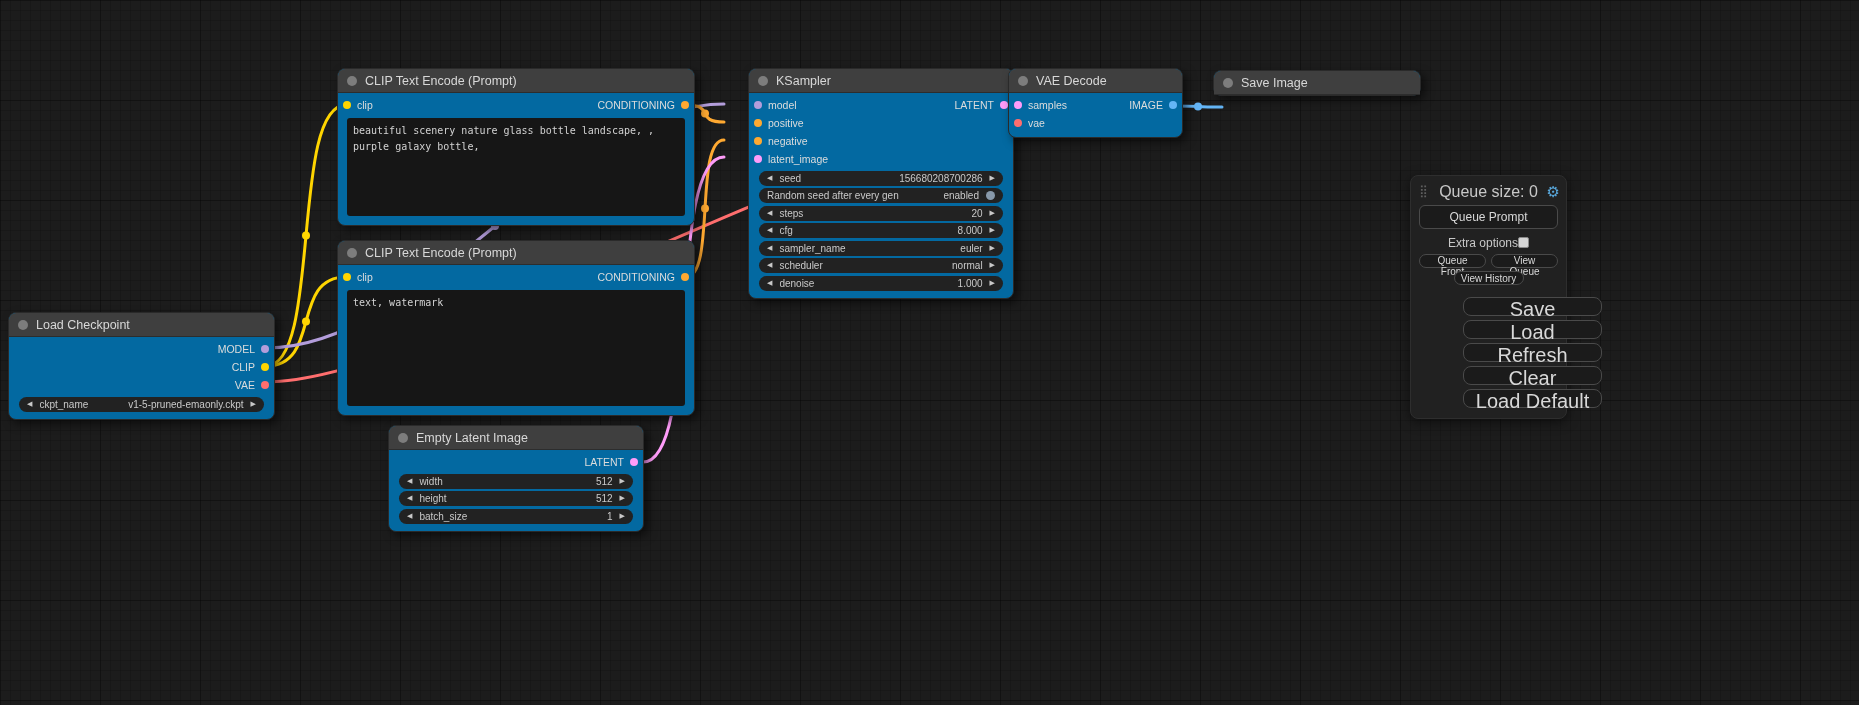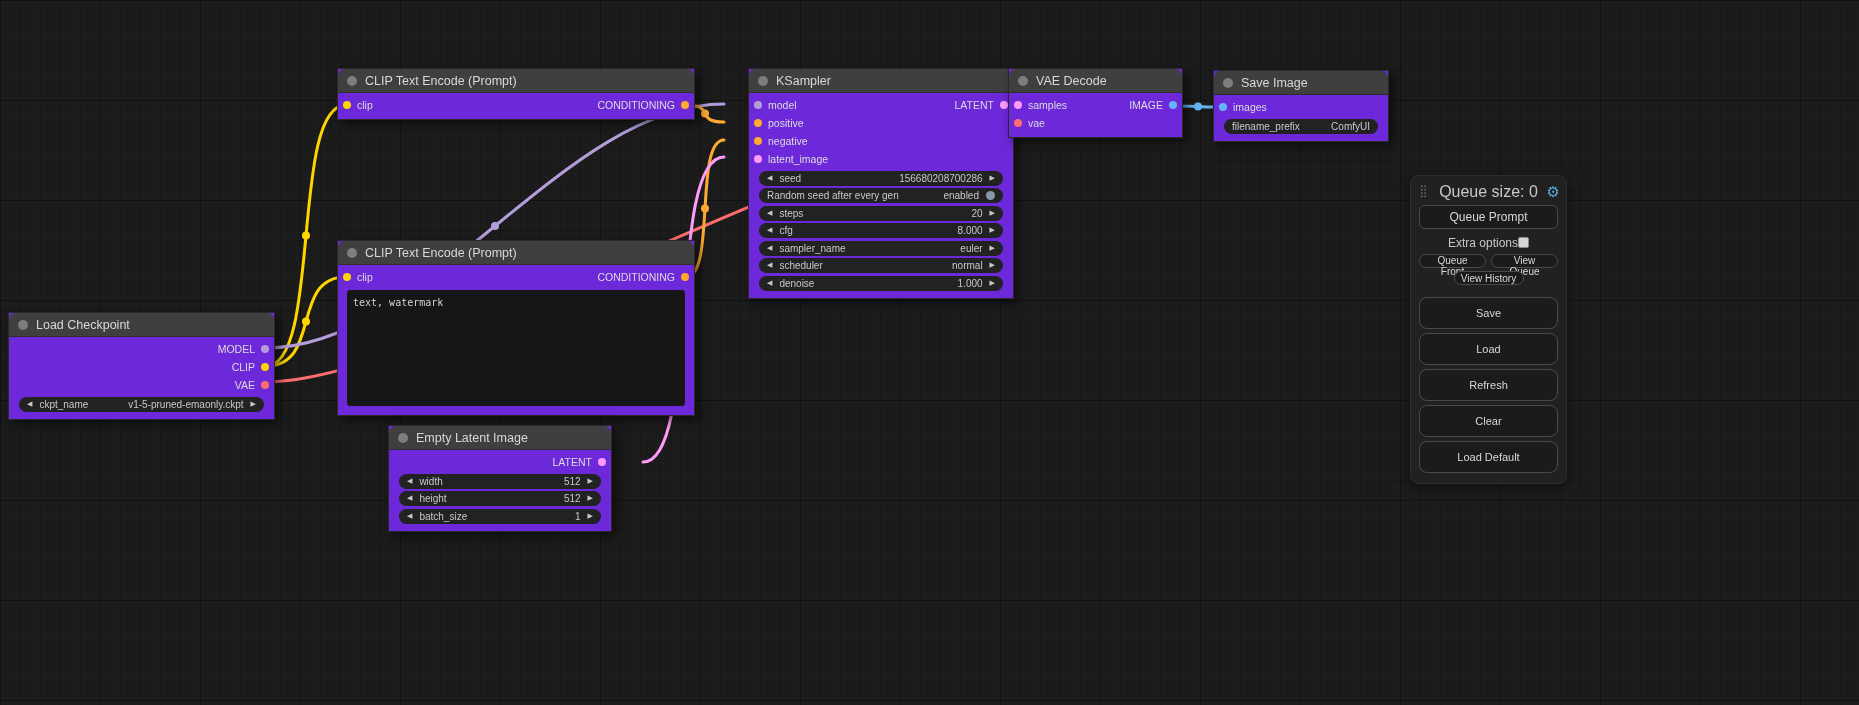--- a/index.html
+++ b/index.html
@@ -12,21 +12,21 @@
       linear-gradient(rgba(0,0,0,0.25) 1px, transparent 1px),
       linear-gradient(90deg, rgba(0,0,0,0.25) 1px, transparent 1px),
       linear-gradient(rgba(0,0,0,0.14) 1px, transparent 1px),
       linear-gradient(90deg, rgba(0,0,0,0.14) 1px, transparent 1px);
     background-size:100px 100px,100px 100px,10px 10px,10px 10px;
   }
   #wires { position:absolute; left:0; top:0; z-index:1; }
 
   .node {
     position:absolute; z-index:2;
-    background:#6d28d9; border:1px solid #2a2a2a; border-radius:0;
+    background:#0369a1; border:1px solid #2a2a2a; border-radius:8px;
     box-shadow:4px 4px 10px rgba(0,0,0,0.55);
   }
   .node-title {
     height:24px; display:flex; align-items:center; gap:8px; padding:0 9px;
     background:#3f3f3f; border-radius:7px 7px 0 0; border-bottom:1px solid #2d2d2d;
   }
   .node-dot { width:10px; height:10px; border-radius:50%; background:#7d7d7d; flex:none; }
   .node-title-text { font-size:12.5px; color:#d8d8d8; white-space:nowrap; }
   .node-body { padding-top:3px; padding-bottom:5px; }
   .slot-row { height:18px; display:flex; align-items:center; justify-content:space-between; padding:0 5px; }
@@ -52,21 +52,21 @@
     border-radius:8px; box-shadow:0 3px 12px rgba(0,0,0,0.5); padding:5px 8px 10px;
   }
   .menu-header { height:22px; display:flex; align-items:center; position:relative; justify-content:center; }
   .drag-handle { position:absolute; left:0; top:3px; font-size:12px; color:#5f5f5f; font-family:"DejaVu Sans",sans-serif; cursor:grab; }
   .queue-size { font-size:16px; color:#c8c8c8; }
   .gear { position:absolute; right:-2px; top:2px; font-size:15px; font-family:"DejaVu Sans",sans-serif; cursor:pointer; }
   .btn {
     display:block; width:100%; background:#1b1b1b; border:1px solid #4a4a4a; border-radius:8px;
     color:#d8d8d8; font-family:"Liberation Sans","DejaVu Sans",sans-serif; cursor:pointer;
   }
-  .btn.big { height:32px; font-size:11px; }
+  .btn.big { height:19px; font-size:20px;margin-left:44px; }
   .btn.qp { height:24px; font-size:12px; margin-top:2px;border-radius:6px; }
   .btn.small { height:14px; font-size:10px; padding:0 6px; }
   .extra-row { height:17px; margin-top:5px; display:flex; align-items:center; justify-content:center; gap:0; font-size:12px; color:#c8c8c8; }
   .checkbox { width:11px; height:11px; background:#d6d6d6; border:1px solid #8a8a8a; border-radius:2px; cursor:pointer; }
   .small-row { display:flex; gap:5px; margin-top:3px; }
   .small-row .btn { flex:1; }
   .small-row.center { justify-content:center; }
   .small-row.center .btn { flex:none; width:70px; }
   .stack { margin-top:12px; display:flex; flex-direction:column; gap:4px; }
 </style>
@@ -140,20 +140,21 @@
     <div class="slot-row">
       <span class="slot in">
         <span class="slot-dot" style="background: rgb(255, 213, 0);"></span>
         <span class="slot-label">clip</span>
       </span>
       <span class="slot out">
         <span class="slot-label">CONDITIONING</span>
         <span class="slot-dot" style="background: rgb(255, 169, 49);"></span>
       </span>
     </div>
+    <div class="node-text" style="height:98px;">beautiful scenery nature glass bottle landscape, , purple galaxy bottle,</div>
   </div>
 </div>
 
 <div class="node" style="left:337px;top:240px;width:358px;">
   <div class="node-title">
     <span class="node-dot"></span>
     <span class="node-title-text">CLIP Text Encode (Prompt)</span>
   </div>
   <div class="node-body">
     <div class="slot-row">
@@ -163,21 +164,21 @@
       </span>
       <span class="slot out">
         <span class="slot-label">CONDITIONING</span>
         <span class="slot-dot" style="background: rgb(255, 169, 49);"></span>
       </span>
     </div>
     <div class="node-text" style="height:116px;">text, watermark</div>
   </div>
 </div>
 
-<div class="node" style="left:388px;top:425px;width:224px;">
+<div class="node" style="left:388px;top:425px;width:256px;">
   <div class="node-title">
     <span class="node-dot"></span>
     <span class="node-title-text">Empty Latent Image</span>
   </div>
   <div class="node-body">
     <div class="slot-row">
         <span></span>
       <span class="slot out">
         <span class="slot-label">LATENT</span>
         <span class="slot-dot" style="background: rgb(255, 156, 249);"></span>
@@ -310,37 +311,24 @@
     </div>
     <div class="slot-row">
       <span class="slot in">
         <span class="slot-dot" style="background: rgb(255, 110, 110);"></span>
         <span class="slot-label">vae</span>
       </span>
     </div>
   </div>
 </div>
 
-<div class="node" style="left:1213px;top:70px;width:176px;">
+<div class="node" style="left:1213px;top:70px;width:208px;">
   <div class="node-title">
     <span class="node-dot"></span>
     <span class="node-title-text">Save Image</span>
-  </div>
-  <div class="node-body">
-    <div class="slot-row">
-      <span class="slot in">
-        <span class="slot-dot" style="background: rgb(100, 181, 246);"></span>
-        <span class="slot-label">images</span>
-      </span>
-    </div>
-    <div class="widget">
-      <span class="wlabel">filename_prefix</span>
-      <span class="spacer"></span>
-      <span class="wvalue">ComfyUI</span>
-    </div>
   </div>
 </div>
 
 <div class="menu" style="left:1410px;top:175px;width:157px;">
   <div class="menu-header">
     <span class="drag-handle">⣿</span>
     <span class="queue-size">Queue size: 0</span>
     <span class="gear" style="color: rgb(89, 168, 220);">⚙</span>
   </div>
   <button class="btn qp">Queue Prompt</button>

